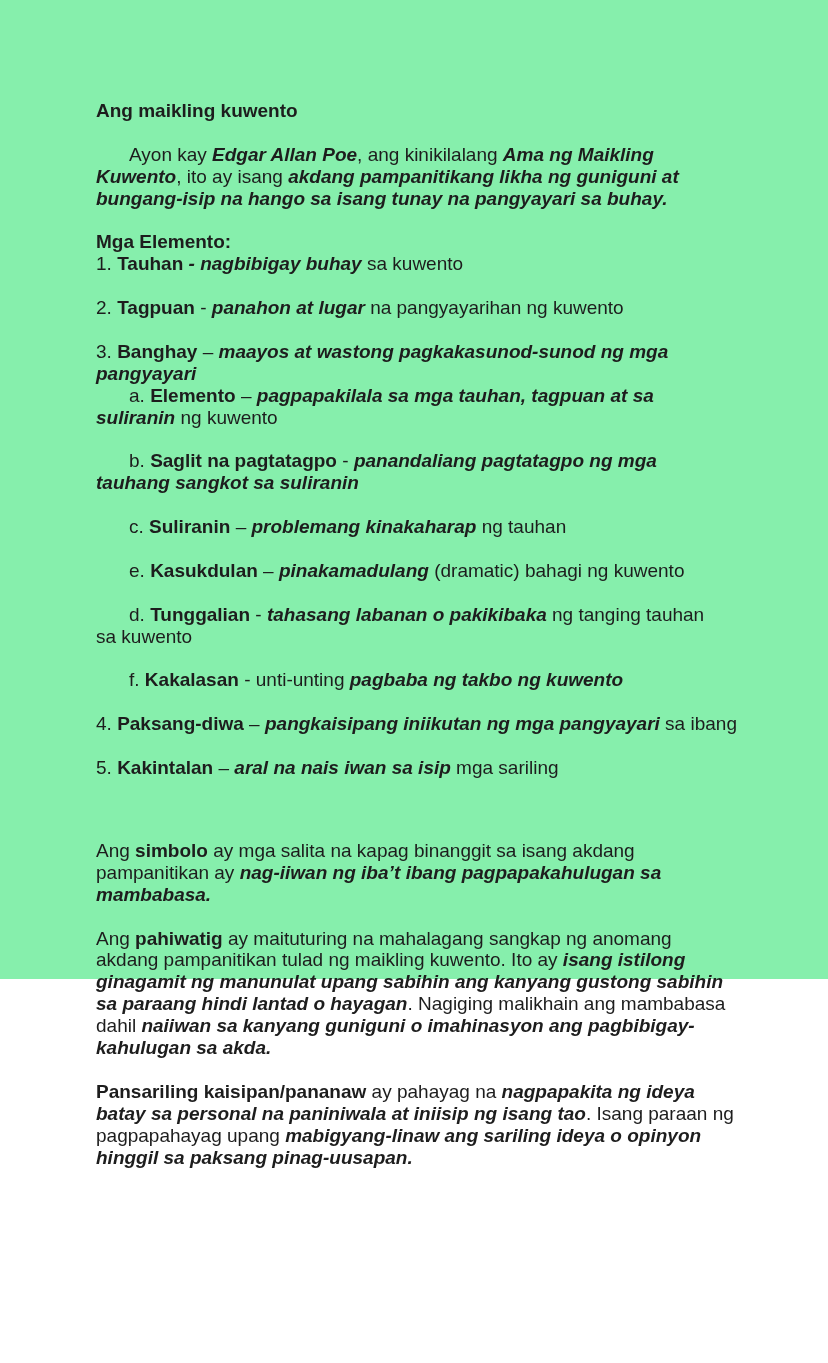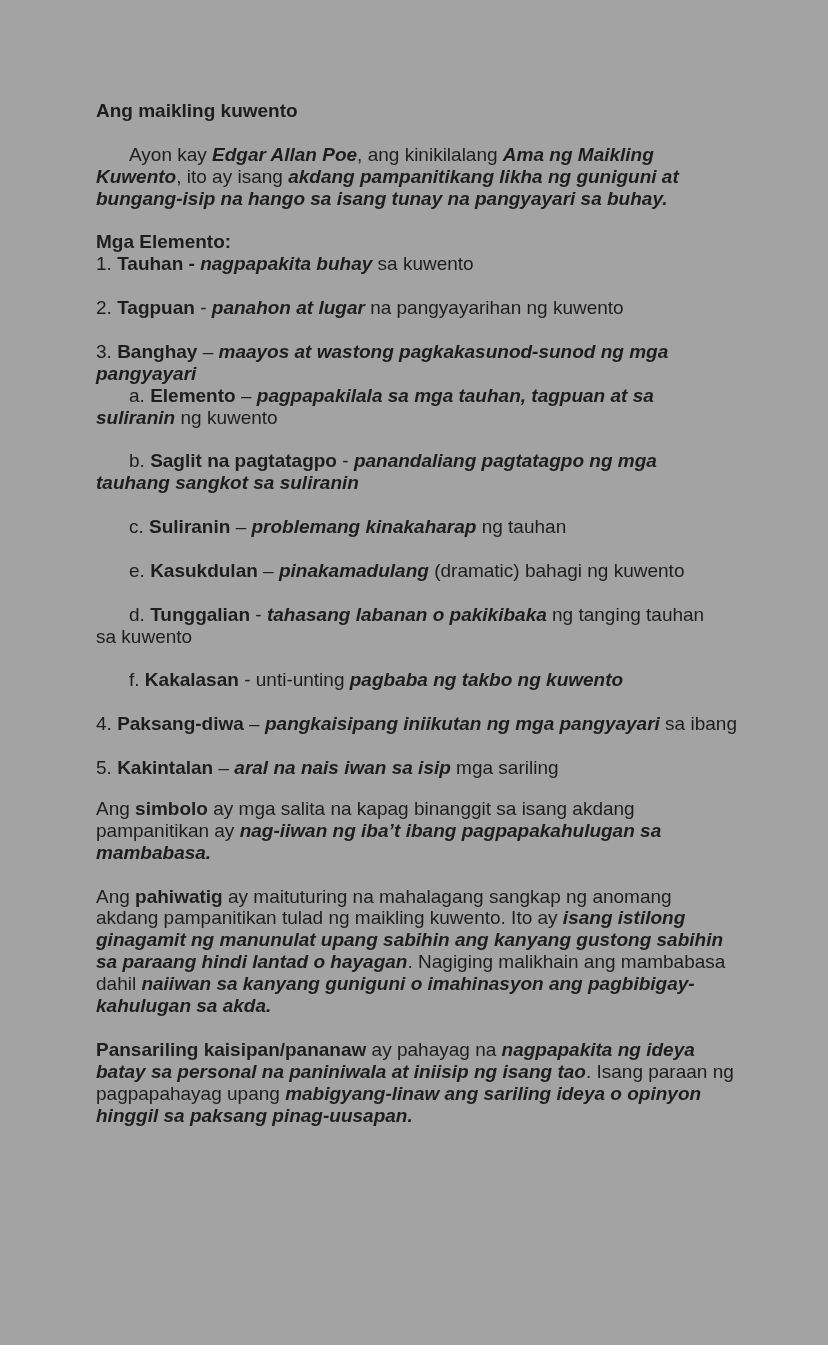--- a/index.html
+++ b/index.html
@@ -8,52 +8,52 @@
     background: #ffffff;
   }
   body {
     width: 828px;
     height: 1363px;
     overflow: hidden;
   }
   .page {
     box-sizing: border-box;
     width: 828px;
-    height: 1345px;
-    background: #a3a3a3;
+    height: 979px;
+    background: #86efac;
     padding: 100px 0 0 96px;
   }
   .doc {
     width: 684px;
     font-family: "Liberation Sans", sans-serif;
     font-size: 19px;
     line-height: 21.9px;
     color: #1d1d1d;
     letter-spacing: 0;
   }
   .doc p {
     margin: 0;
     padding: 0;
   }
   .doc p.sp1 { margin-top: 21.9px; }
-  .doc p.sp2 { margin-top: 19px; }
+  .doc p.sp2 { margin-top: 61px; }
   .doc p.ind { text-indent: 33px; }
   .doc .r  { font-weight: 400; font-style: normal; }
   .doc .b  { font-weight: 700; font-style: normal; }
   .doc .bi { font-weight: 700; font-style: italic; }
 </style>
 </head>
 <body>
 
 <div class="page">
   <div class="doc" style="color: rgb(29, 29, 29);">
       <p class=""><span class="b">Ang maikling kuwento</span></p>
       <p class="sp1 ind"><span class="r">Ayon kay </span><span class="bi">Edgar Allan Poe</span><span class="r">, ang kinikilalang </span><span class="bi">Ama ng Maikling</span><br><span class="bi">Kuwento</span><span class="r">, ito ay isang </span><span class="bi">akdang pampanitikang likha ng guniguni at</span><br><span class="bi">bungang-isip na hango sa isang tunay na pangyayari sa buhay.</span></p>
       <p class="sp1"><span class="b">Mga Elemento:</span></p>
-      <p class=""><span class="r">1. </span><span class="b">Tauhan </span><span class="bi">- nagpapakita buhay</span><span class="r"> sa kuwento</span></p>
+      <p class=""><span class="r">1. </span><span class="b">Tauhan </span><span class="bi">- nagbibigay buhay</span><span class="r"> sa kuwento</span></p>
       <p class="sp1"><span class="r">2. </span><span class="b">Tagpuan</span><span class="r"> - </span><span class="bi">panahon at lugar</span><span class="r"> na pangyayarihan ng kuwento</span></p>
       <p class="sp1"><span class="r">3. </span><span class="b">Banghay</span><span class="r"> – </span><span class="bi">maayos at wastong pagkakasunod-sunod ng mga</span><br><span class="bi">pangyayari</span></p>
       <p class="ind"><span class="r">a. </span><span class="b">Elemento</span><span class="r"> – </span><span class="bi">pagpapakilala sa mga tauhan, tagpuan at sa</span><br><span class="bi">suliranin</span><span class="r"> ng kuwento</span></p>
       <p class="sp1 ind"><span class="r">b. </span><span class="b">Saglit na pagtatagpo</span><span class="r"> - </span><span class="bi">panandaliang pagtatagpo ng mga</span><br><span class="bi">tauhang sangkot sa suliranin</span></p>
       <p class="sp1 ind"><span class="r">c. </span><span class="b">Suliranin</span><span class="r"> – </span><span class="bi">problemang kinakaharap</span><span class="r"> ng tauhan</span></p>
       <p class="sp1 ind"><span class="r">e. </span><span class="b">Kasukdulan</span><span class="r"> – </span><span class="bi">pinakamadulang</span><span class="r"> (dramatic) bahagi ng kuwento</span></p>
       <p class="sp1 ind"><span class="r">d. </span><span class="b">Tunggalian</span><span class="r"> - </span><span class="bi">tahasang labanan o pakikibaka</span><span class="r"> ng tanging tauhan</span><br><span class="r">sa kuwento</span></p>
       <p class="sp1 ind"><span class="r">f. </span><span class="b">Kakalasan</span><span class="r"> - unti-unting </span><span class="bi">pagbaba ng takbo ng kuwento</span></p>
       <p class="sp1"><span class="r">4. </span><span class="b">Paksang-diwa</span><span class="r"> – </span><span class="bi">pangkaisipang iniikutan ng mga pangyayari</span><span class="r"> sa ibang</span></p>
       <p class="sp1"><span class="r">5. </span><span class="b">Kakintalan</span><span class="r"> – </span><span class="bi">aral na nais iwan sa isip</span><span class="r"> mga sariling</span></p>

